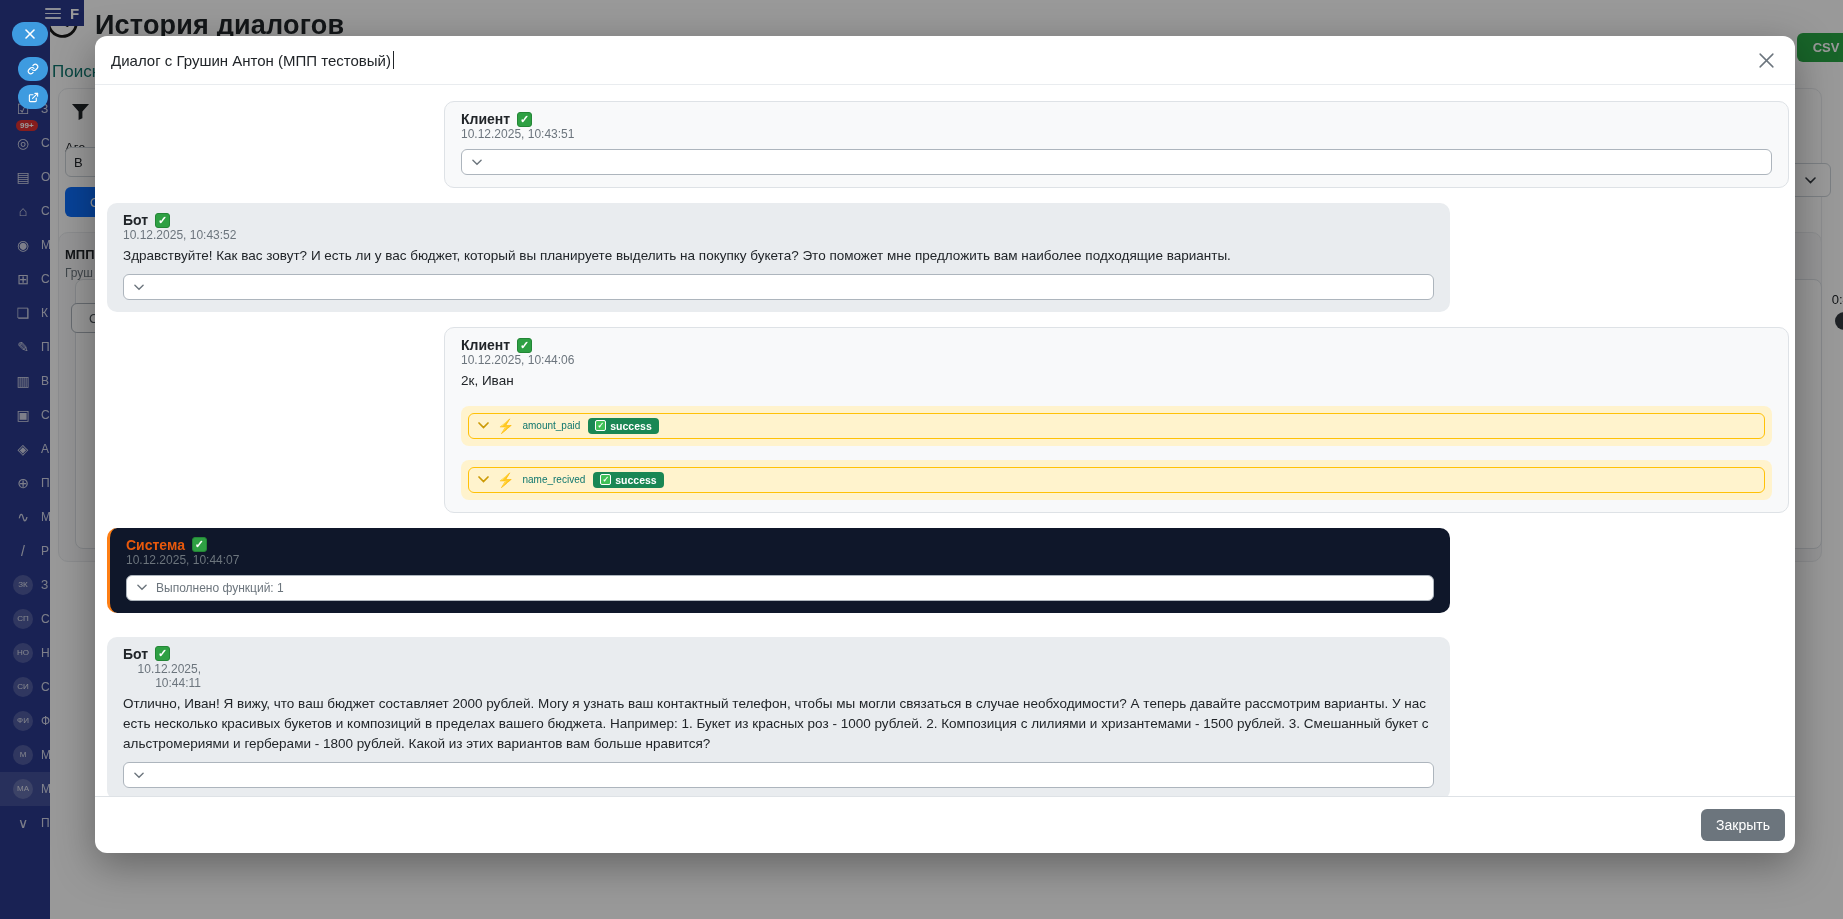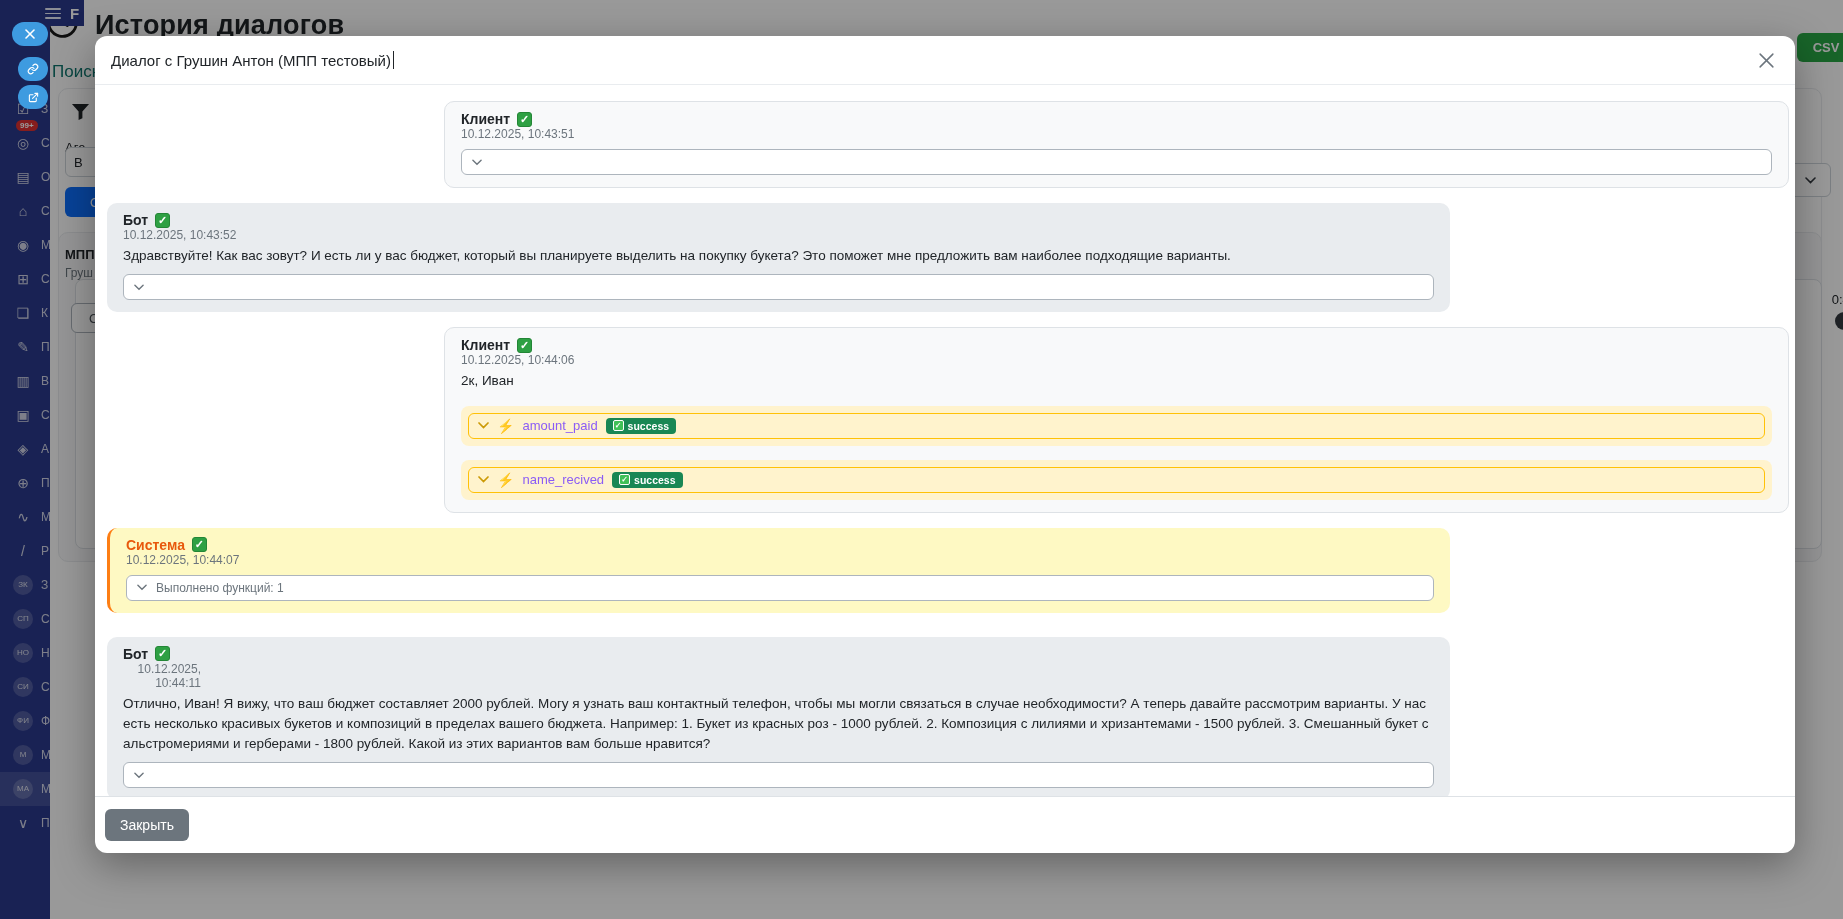--- a/index.html
+++ b/index.html
@@ -47,41 +47,41 @@
   .pill-link { left:18px; top:57px; width:30px; }
   .pill-ext { left:18px; top:85px; width:30px; }
 
   
   .modal { position:absolute; left:95px; top:36px; width:1700px; height:817px; background:#fff; border-radius:12px; box-shadow:0 12px 40px rgba(0,0,0,.35); z-index:70; display:flex; flex-direction:column; }
   .modal-header { height:49px; flex:0 0 49px; display:flex; align-items:center; justify-content:space-between; padding:0 16px; border-bottom:1px solid #e9ecef; }
   .modal-title { font-size:15px; color:#212529; display:flex; align-items:center; }
   .caret { display:inline-block; width:1px; height:18px; background:#212529; margin-left:2px; }
   .close-btn { background:none; border:none; padding:4px; cursor:default; line-height:0; }
   .modal-body { flex:1 1 auto; overflow:hidden; padding:16px 6px 0 12px; }
-  .modal-footer { flex:0 0 57px; border-top:1px solid #dee2e6; display:flex; align-items:center; padding:12px 10px; }
+  .modal-footer { flex:0 0 57px; border-top:1px solid #dee2e6; display:flex; align-items:center; justify-content:flex-end; padding:12px 10px; }
   .close-footer-btn { background:#6c757d; color:#fff; border:none; border-radius:6px; padding:8px 15px; font-size:14px; font-family:inherit; }
 
   
   .msg { border-radius:10px; padding:9px 16px 12px; margin-bottom:15px; font-size:13.5px; color:#212529; }
   .msg.client { background:#f8f9fa; border:1px solid #dee2e6; margin-left:337px; }
   .msg.bot    { background:#e9ecef; margin-right:339px; }
-  .msg.system { background:#fef9c3; border-left:3px solid #fd7e14; margin-right:339px; margin-top:6px; margin-bottom:24px; }
+  .msg.system { background:#0f172a; border-left:3px solid #fd7e14; margin-right:339px; margin-top:6px; margin-bottom:24px; }
   .msg-head { display:flex; justify-content:space-between; align-items:flex-start;flex-direction:column; }
   .author { display:flex; align-items:center; gap:7px; font-weight:bold; font-size:14px; }
   .msg.system .author-name, .msg.system .text { color:#e8590c; }
   .check { width:15px; height:15px; background:#2ea043; border:1px solid #238636; border-radius:3px; color:#fff; font-size:11px; line-height:13px; text-align:center; flex:0 0 auto; }
   .time { font-size:12px; color:#6c757d; text-align:right; white-space:nowrap; }
   .msg.wrap-time .time { white-space:normal; width:78px; }
   .text { margin-top:4px; line-height:1.5; }
   .fn-summary { margin-top:8px; height:26px; border:1px solid #adb5bd; border-radius:6px; background:#fff; display:flex; align-items:center; gap:9px; padding:0 10px; font-size:12px; color:#6c757d; }
   .fn-block { margin-top:14px; background:#fff3cd; border-radius:8px; padding:7px; }
   .fn-row { height:26px; border:1.5px solid #ffc107; border-radius:6px; display:flex; align-items:center; gap:8px; padding:0 9px; }
   .fn-chev { color:#cc9a06; }
   .bolt { color:#f59f00; font-size:14px; line-height:1; }
-  .fn-name { color:#8b5cf6; font-size:13px; }
+  .fn-name { color:#0f766e; font-size:10px; }
   .status-badge { display:inline-flex; align-items:center; gap:4px; background:#198754; border-radius:4px; padding:2px 7px; color:#fff; font-size:10.5px; font-weight:bold; }
   .mini-check { width:11px; height:11px; background:#40c057; border:1px solid #fff; border-radius:2px; font-size:8px; line-height:10px; text-align:center; }
 </style>
 </head>
 <body>
 
 <div class="bg-page">
 
   <div class="page-title-row">
     <svg width="37" height="37" viewBox="0 0 24 24" fill="none" stroke="#1a1a1a" stroke-width="1.8" stroke-linecap="round" stroke-linejoin="round">

